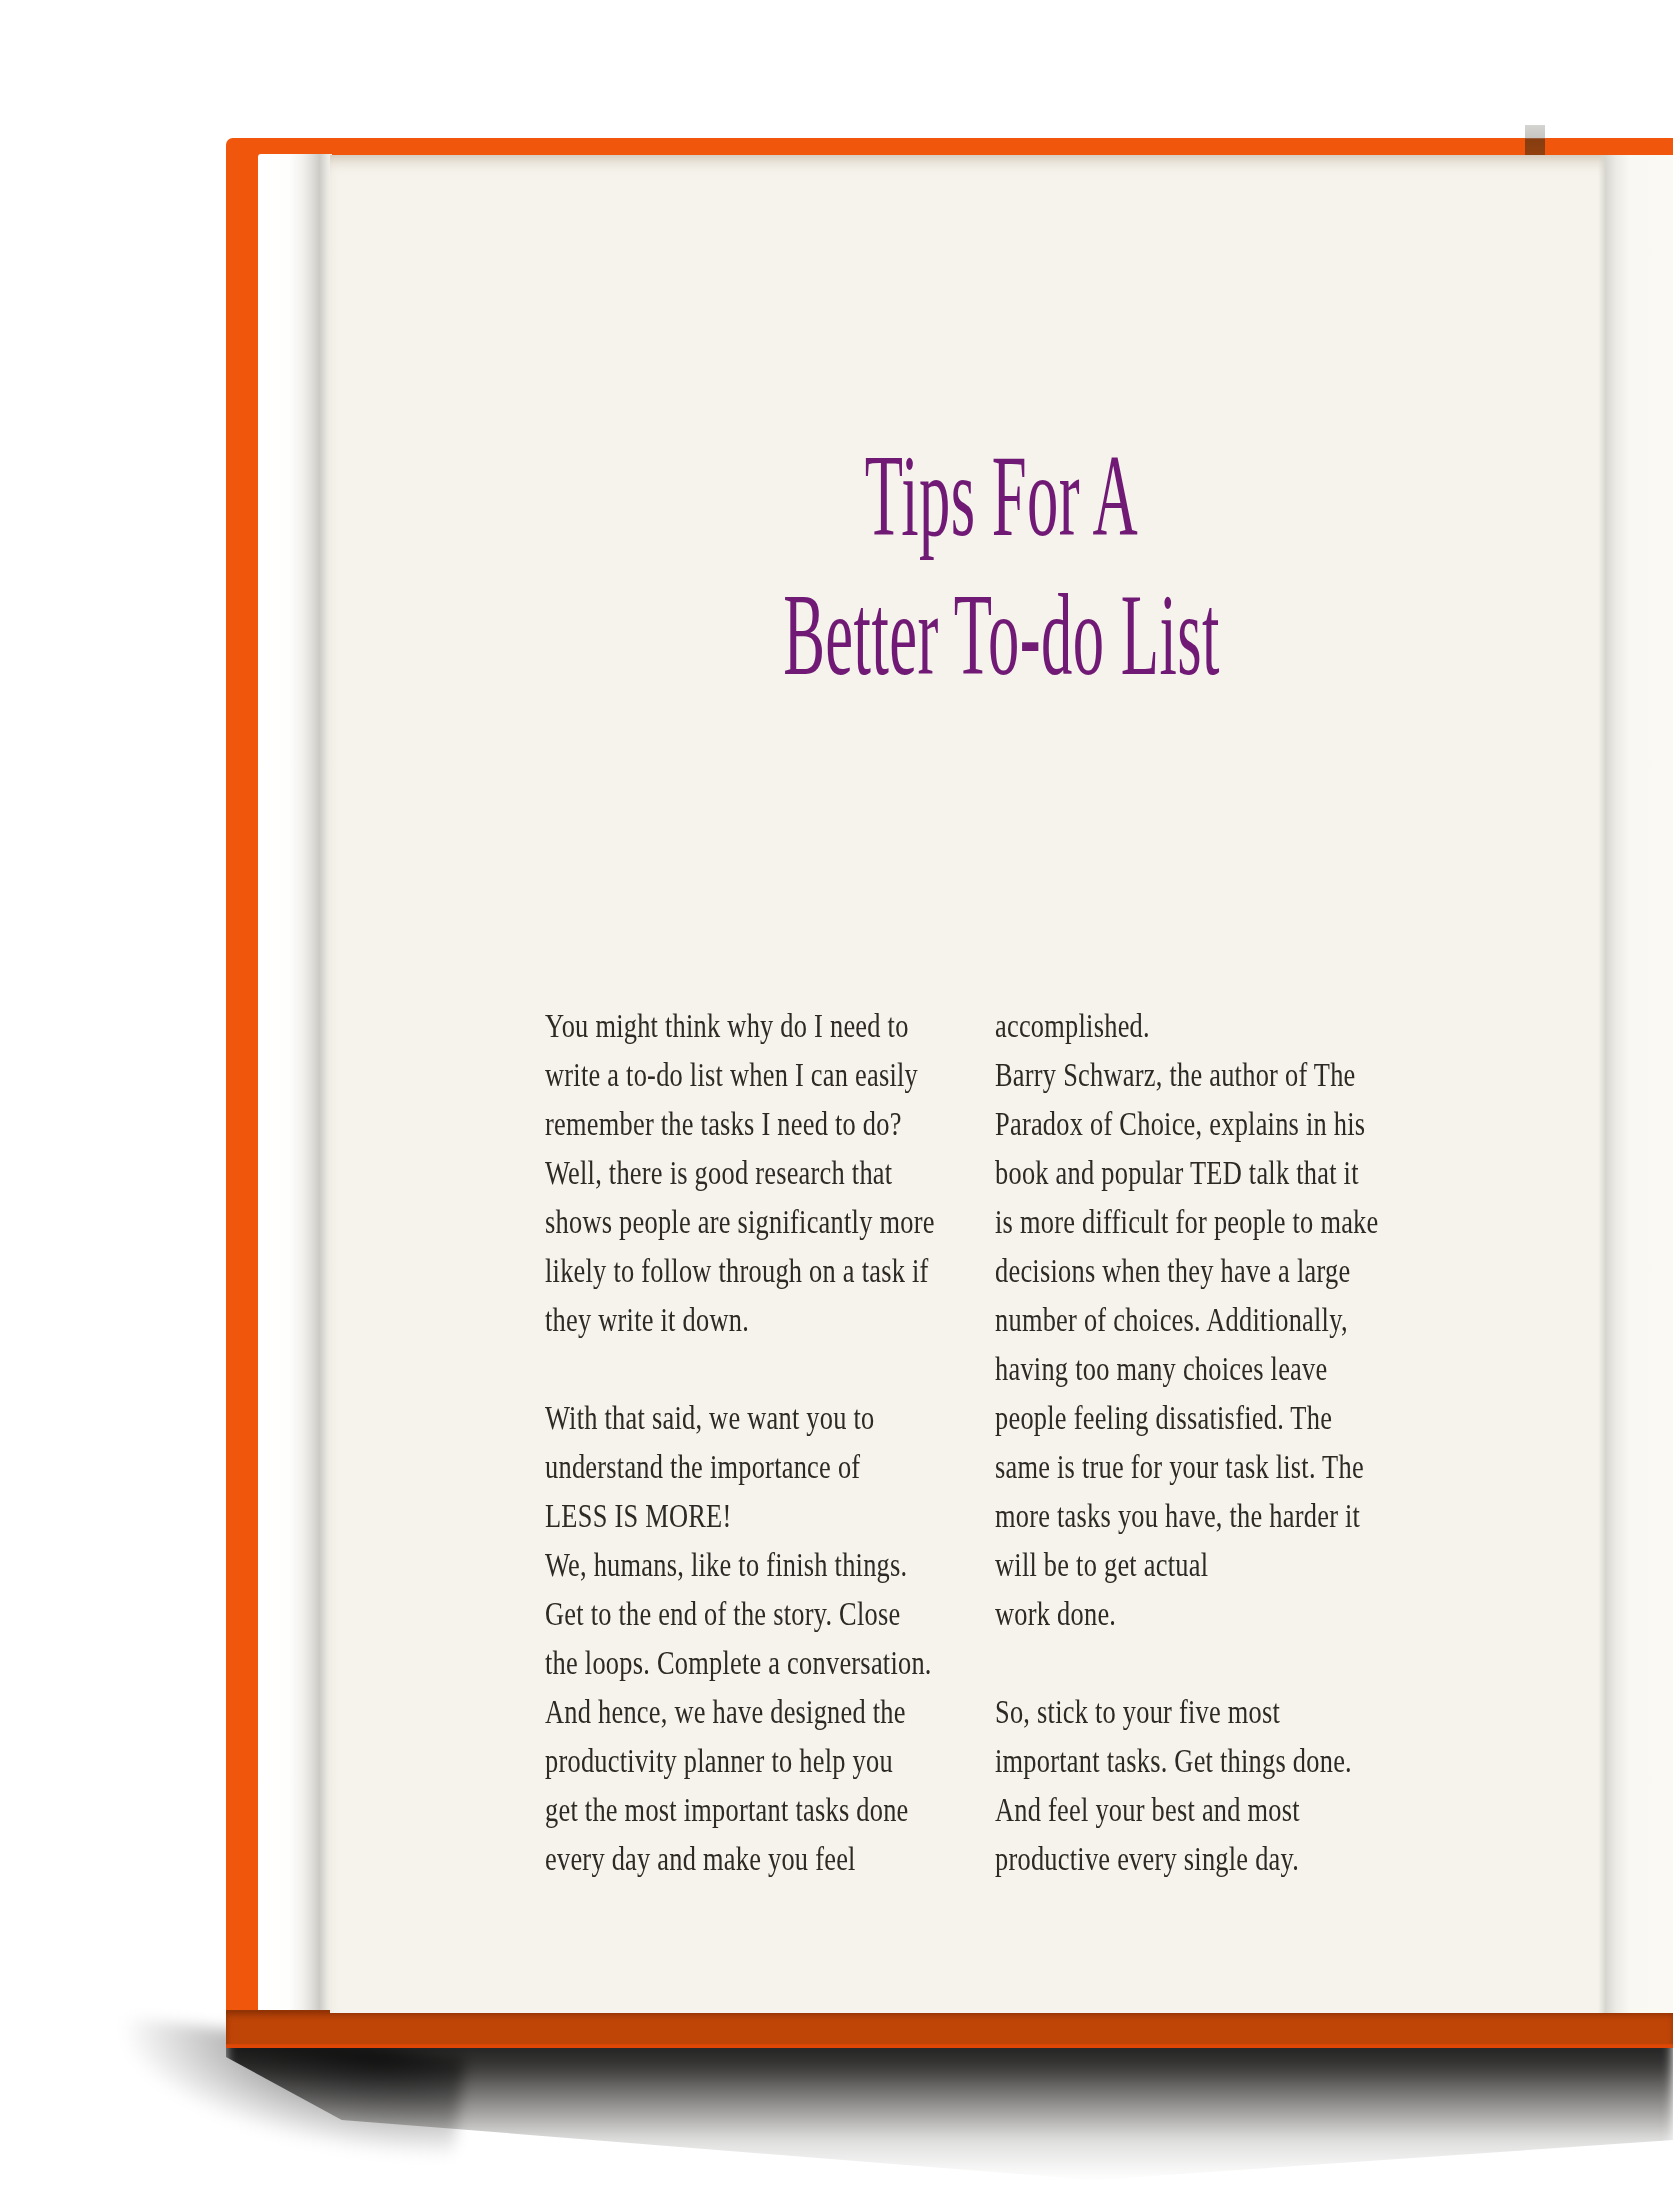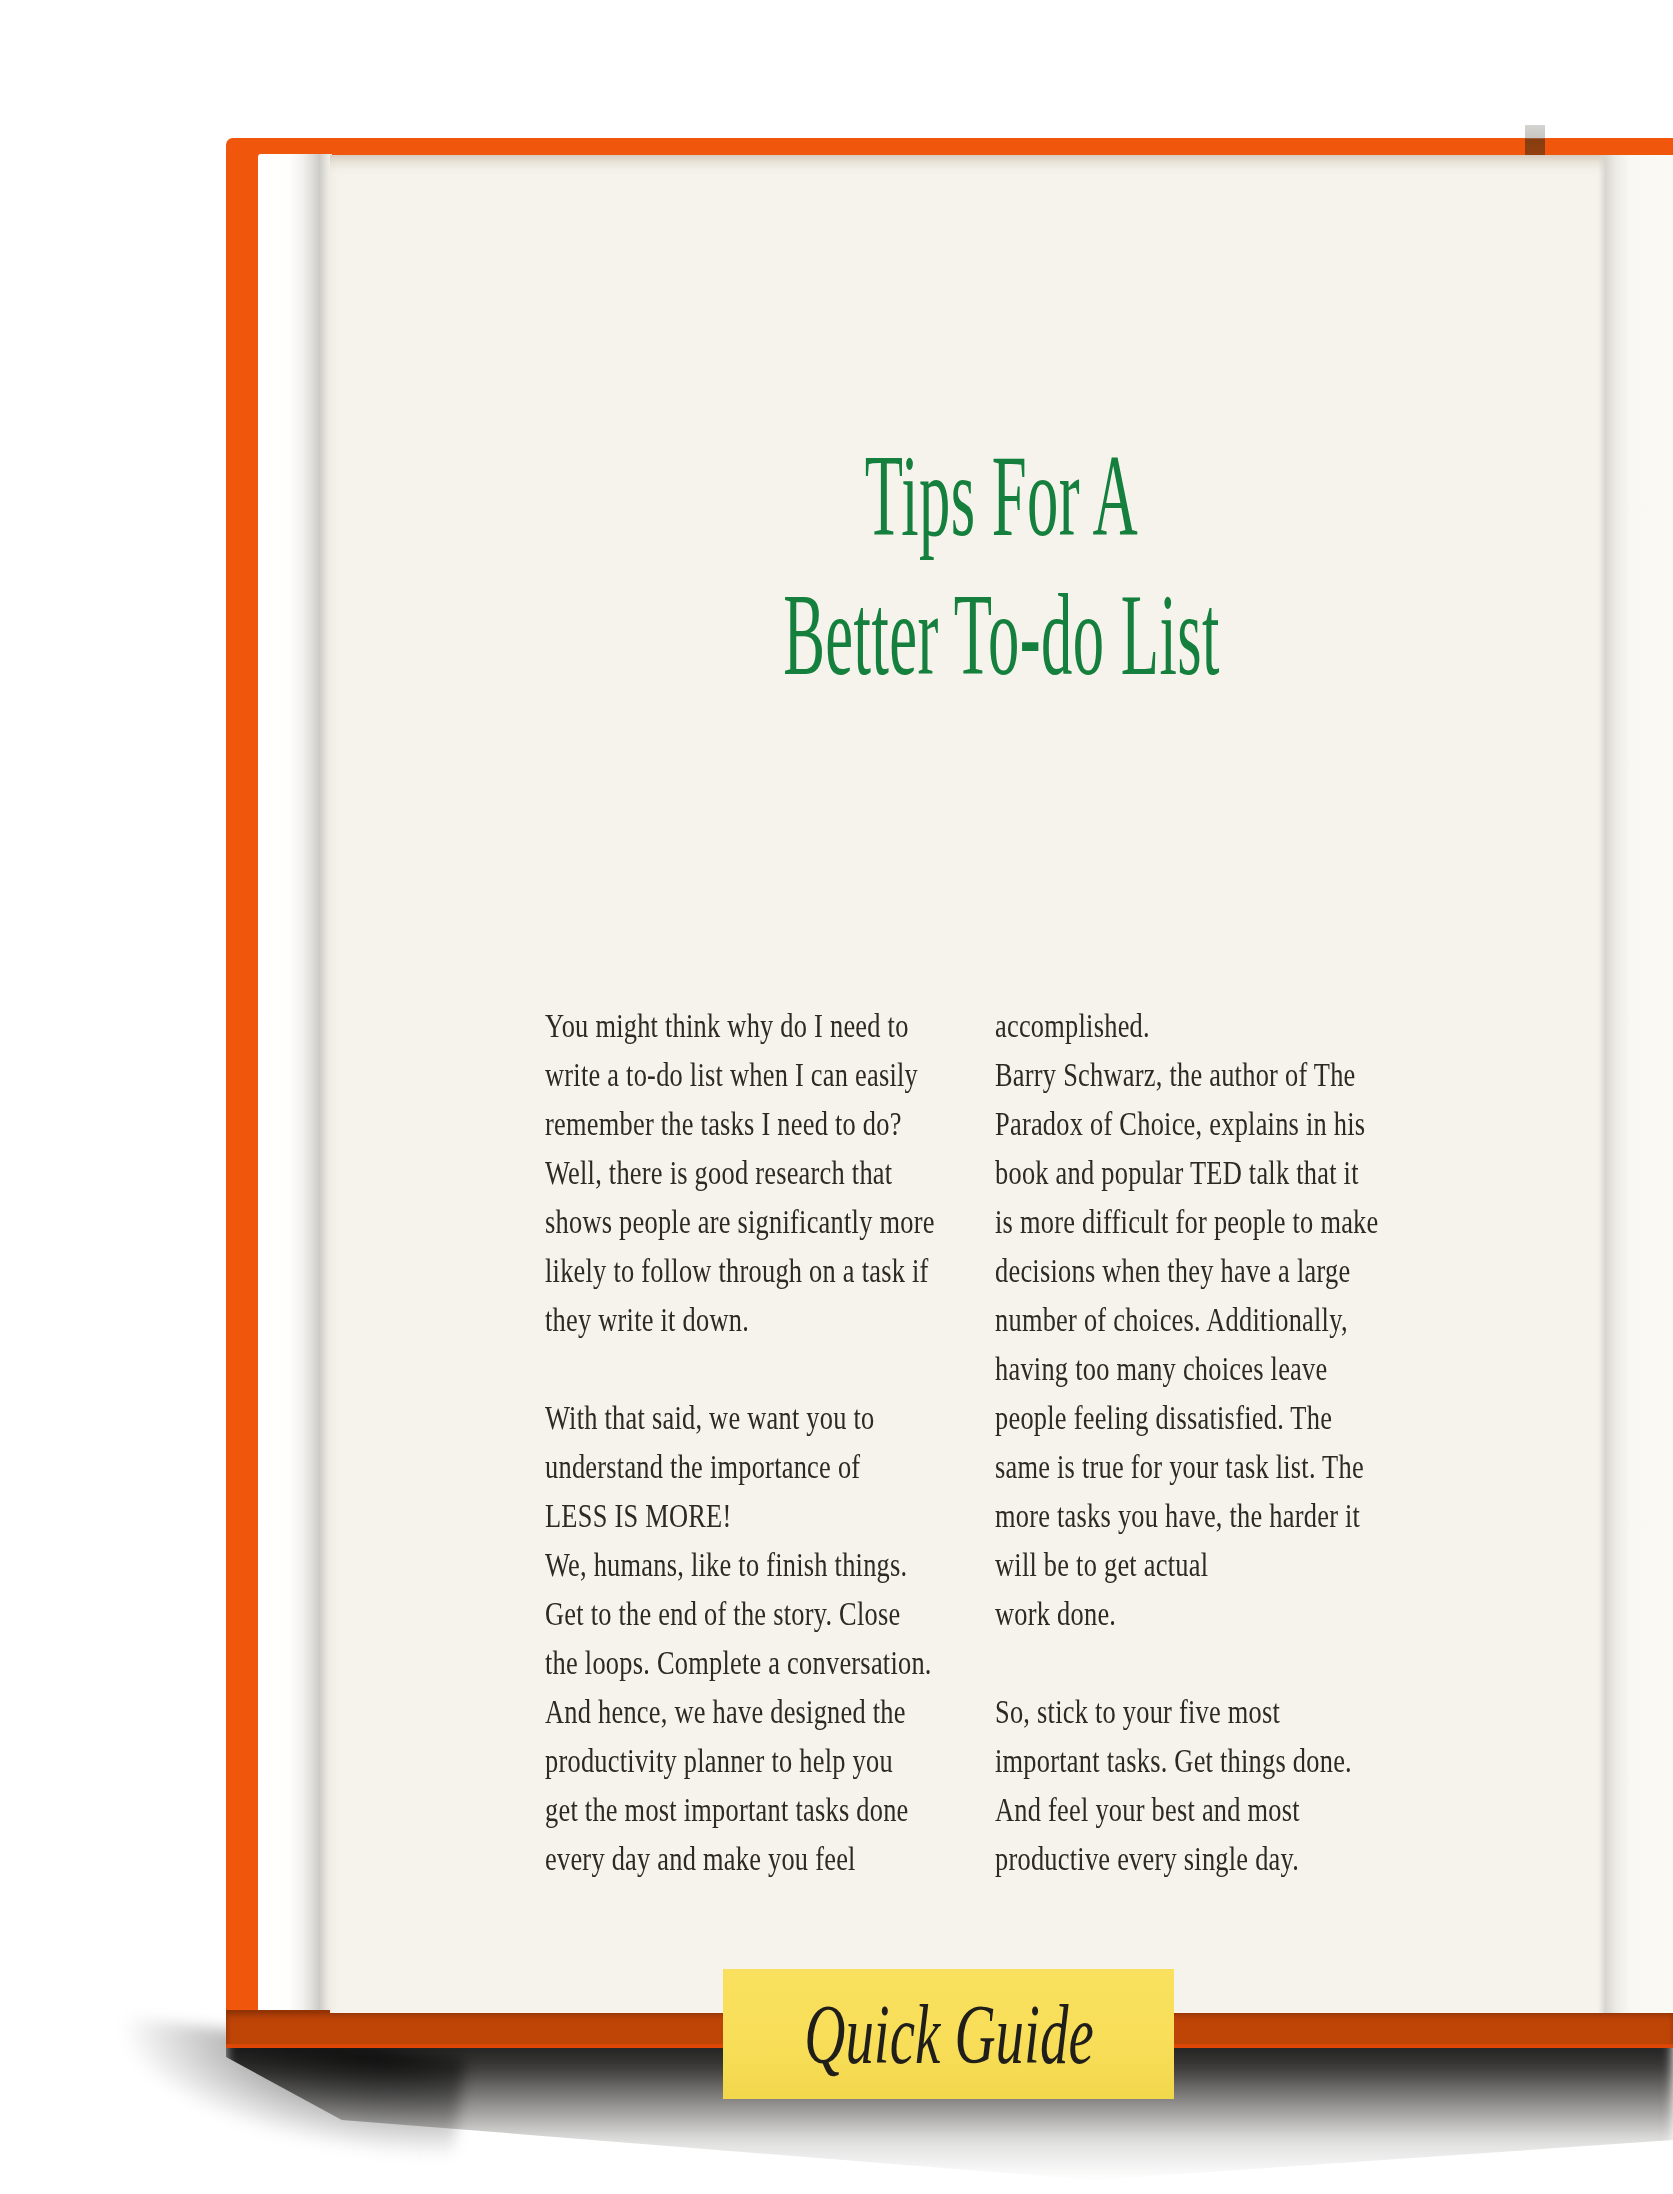--- a/index.html
+++ b/index.html
@@ -73,21 +73,21 @@
     position:absolute;left:1268px;top:0;width:75px;height:1858px;
     background:linear-gradient(to right,
       rgba(185,183,177,0) 0px,#D8D6D0 7.5px,#ECEBE6 18px,#F9F8F3 32px,#FAF9F4 100%);
   }
 
   
   .title{
     position:absolute;left:0;top:272px;width:1343px;margin:0;
     text-align:center;font-weight:400;
     font-size:116px;line-height:139px;
-    color:#15803d;letter-spacing:0.8px;
+    color:#701a75;letter-spacing:0.8px;
   }
   .title-line{display:block;transform:scaleX(0.54);transform-origin:50% 0;white-space:nowrap;}
 
   
   .col{
     position:absolute;top:847px;
     font-size:33px;line-height:49px;
     color:#2D2A25;
     white-space:pre-line;
     transform:scaleX(0.8);transform-origin:0 0;
@@ -165,18 +165,15 @@
 work done.
 
 So, stick to your five most
 important tasks. Get things done.
 And feel your best and most
 productive every single day.</div>
   </div>
 
   <div class="cover-bottom"></div>
 
-  <div class="tab">
-    <span class="tab-text">Quick Guide</span>
-  </div>
 
 </div>
 
 
 </body></html>

